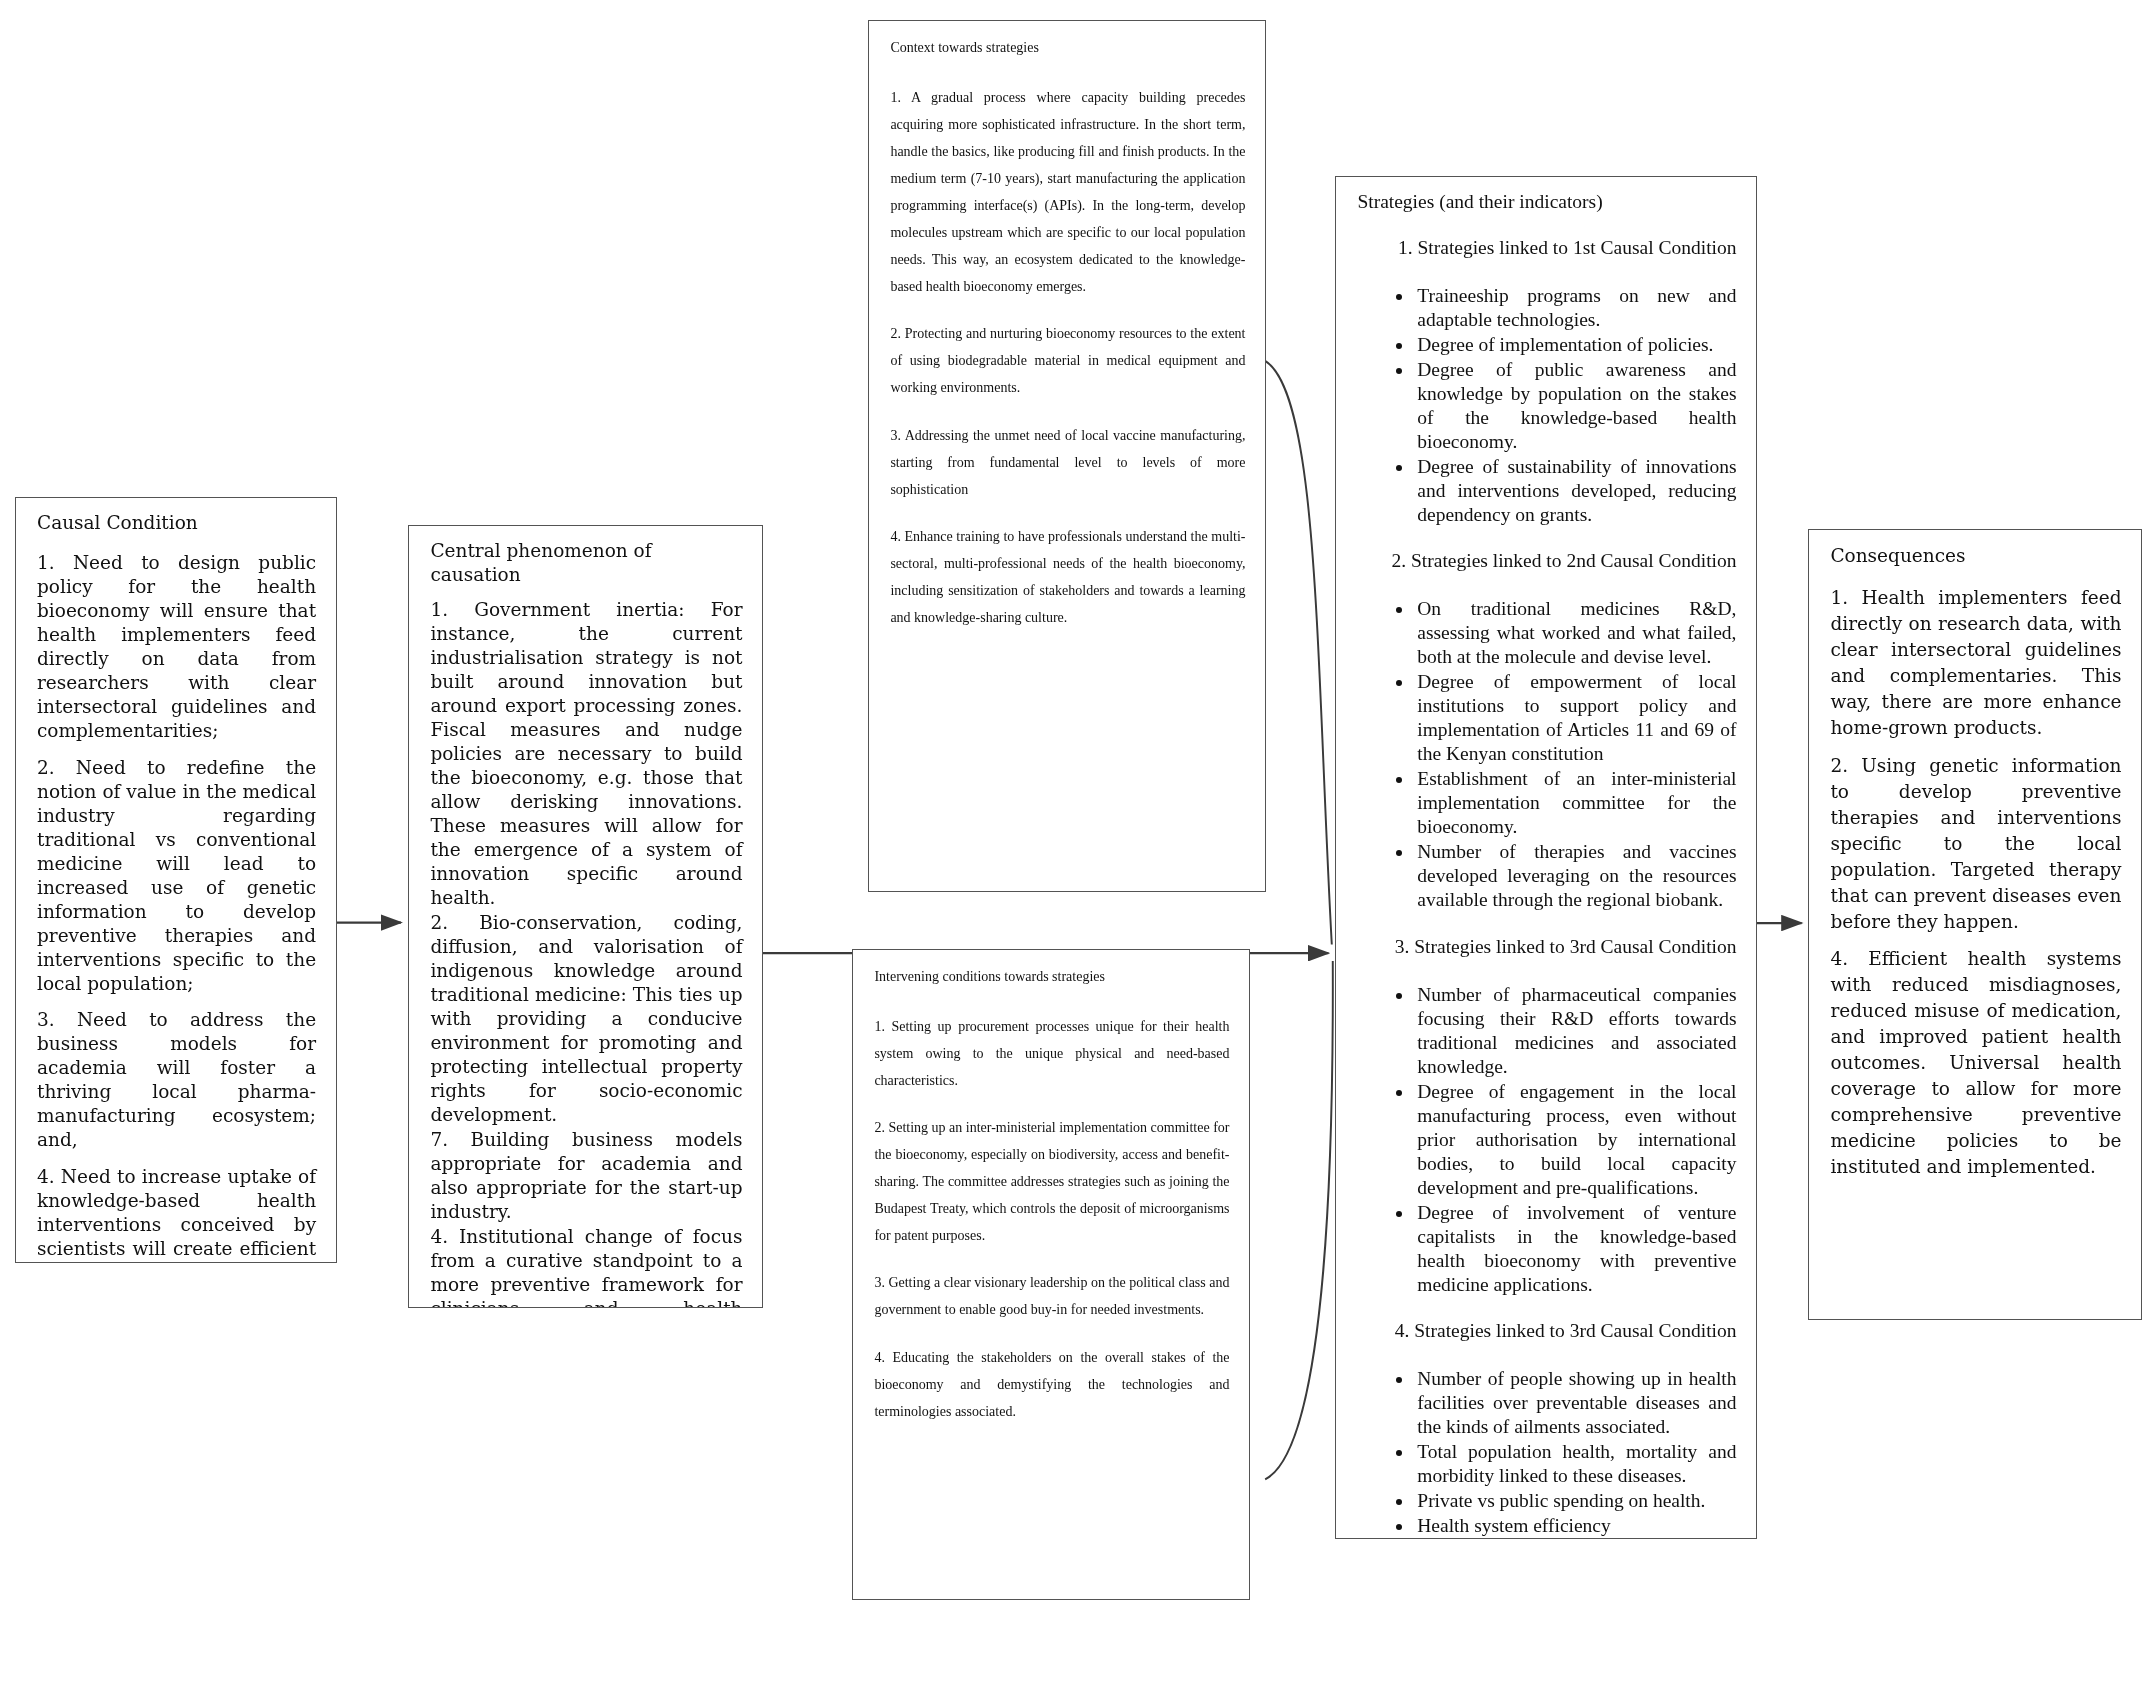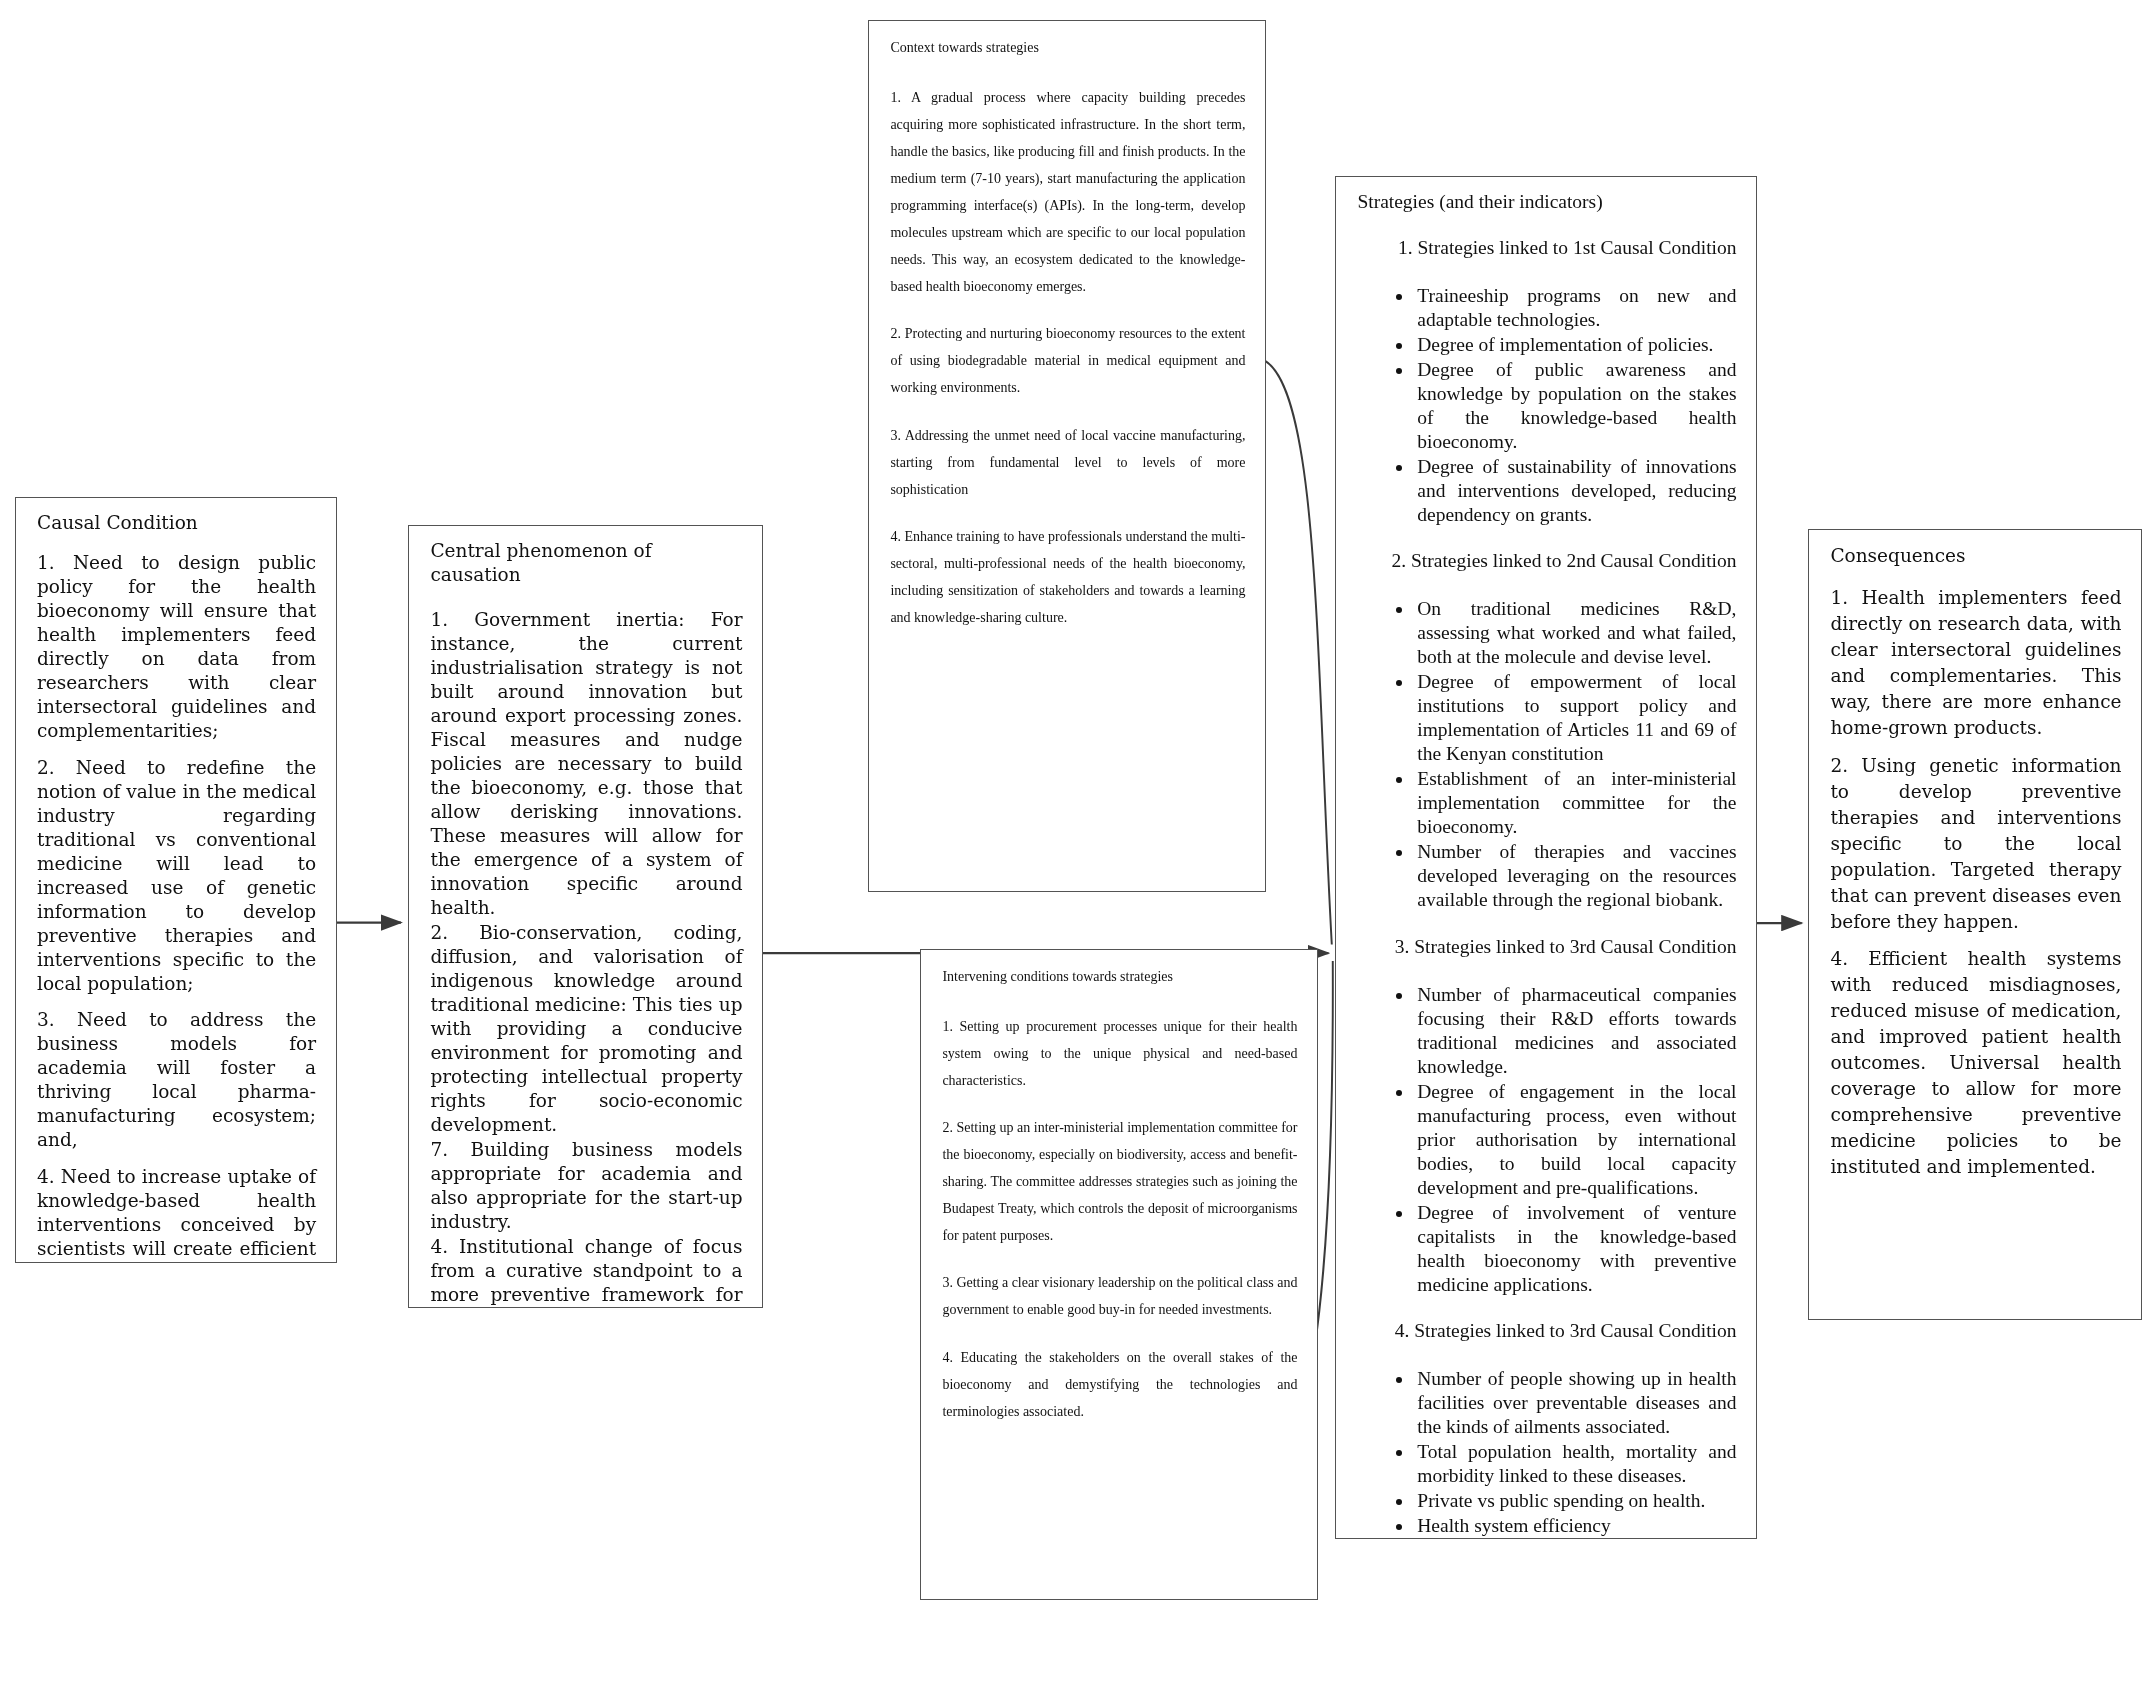--- a/index.html
+++ b/index.html
@@ -24,25 +24,25 @@
   .dbox p:last-child { margin-bottom: 0; }
 
   
   .serif-wide { font-family: "DejaVu Serif", serif; font-size: 18.5px; line-height: 24px; }
   .serif-times { font-family: "Liberation Serif", serif; font-size: 14px; line-height: 27px; }
 
   #box-causal       { left: 14.6px;   top: 497px; width: 322px; height: 766px; }
   #box-causal .inner p { margin-bottom: 12.6px; }
   #box-central      { left: 408px;  top: 525px; width: 355px; height: 783px; }
   #box-central .inner p { margin-bottom: 1px; }
-  #box-central .title { margin-bottom: 21px; }
+  #box-central .title { margin-bottom: 11px; }
   #box-context      { left: 868px; top: 20.4px;   width: 398px; height: 872px; }
   #box-context .title { margin-bottom: 23px; }
   #box-context p { margin-bottom: 20.4px; }
-  #box-intervening  { left: 920px; top: 949px; width: 398px; height: 651px; }
+  #box-intervening  { left: 852px; top: 949px; width: 398px; height: 651px; }
   #box-intervening .title { margin-bottom: 23px; }
   #box-intervening p { margin-bottom: 20.4px; }
   #box-strategies   { left: 1335px; top: 156px;  width: 422px; height: 1363px;
                       font-size: 19.5px; line-height: 24px; margin-top: 20px; }
   #box-strategies .title { margin-bottom: 19.5px; }
   .strategy-heading { text-align: right; margin: 22.4px 0 24px 0; }
   #box-strategies ul { margin: 0; padding: 0 0 0 57px; }
   #box-strategies li { margin: 0 0 1px 0; padding-left: 2.9px; }
   #box-consequences { left: 1808px; top: 529px; width: 334px; height: 791px;
                       line-height: 26px; }

